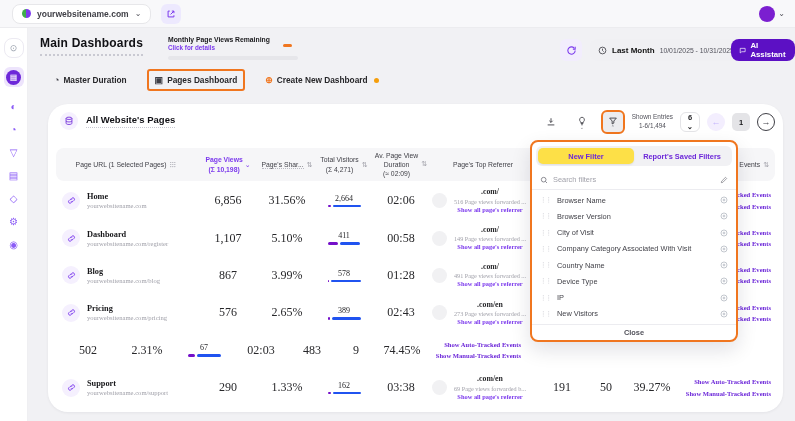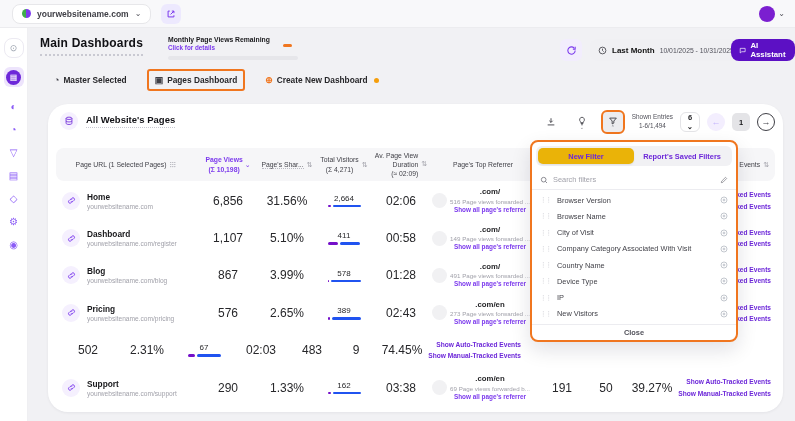--- a/index.html
+++ b/index.html
@@ -53,28 +53,28 @@
   .tool-btn .mini-chev { font-size:5px; line-height:3px; color:#71717a; }
   .tool-btn.funnel { background:#ececef; border:2px solid #f0761f; }
   .shown { text-align:center; color:#52525b; font-size:6.4px; line-height:1.35; }
   .pgsize { width:20px; height:20px; border:1px solid #e4e4e7; border-radius:6px; background:#fff; display:flex; flex-direction:column; align-items:center; justify-content:center; font-size:7.5px; font-weight:600; color:#27272a; cursor:pointer; }
   .pg-prev { width:18px; height:18px; border-radius:50%; background:#f3eefe; color:#c4b5fd; display:flex; align-items:center; justify-content:center; font-size:9px; cursor:pointer; }
   .pg-num { width:18px; height:18px; border-radius:5px; background:#e4e4e7; display:flex; align-items:center; justify-content:center; font-size:7.5px; font-weight:600; cursor:pointer; }
   .pg-next { width:18px; height:18px; border-radius:50%; border:1.3px solid #3f3f46; color:#3f3f46; display:flex; align-items:center; justify-content:center; font-size:9px; cursor:pointer; }
   
   .thead { position:absolute; left:8px; top:44px; width:719px; height:33px; background:#f6f6f8; border-radius:8px; display:flex; align-items:center; font-size:6.8px; color:#3f3f46; }
   .col { display:flex; align-items:center; justify-content:center; text-align:center; }
-  .c-url{width:140px;} .c-views{width:64px;} .c-share{width:54px;} .c-vis{width:60px;} .c-dur{width:54px;text-align:right;} .c-ref{width:110px;} .c7{width:48px;} .c8{width:40px;} .c9{width:52px;} .c-ev{width:97px; justify-content:flex-end; padding-right:6px;}
+  .c-url{width:140px;} .c-views{width:64px;} .c-share{width:54px;} .c-vis{width:60px;} .c-dur{width:54px;} .c-ref{width:110px;} .c7{width:48px;} .c8{width:40px;} .c9{width:52px;} .c-ev{width:97px; justify-content:flex-end; padding-right:6px;}
   .sort { font-size:7px; color:#a1a1aa; margin-left:3px; }
   .h-views { color:#7c3aed; font-weight:700; line-height:1.3; }
   .dotted-trunc { border-bottom:1px dotted #b9b9c2; }
   .hl-chev { color:#7c3aed; font-size:7px; margin-left:2px; }
   .h-2line { line-height:1.35; }
   .rows { position:absolute; left:8px; top:78px; width:719px; }
-  .trow { display:flex; align-items:center; height:37.4px; font-size:8px; color:#27272a; }
+  .trow { display:flex; align-items:center; height:37.4px; font-size:8px; color:#27272a;font-family:Liberation Serif, serif; }
   .cell-url { width:140px; display:flex; align-items:center; gap:7px; padding-left:6px; }
   .link-badge { width:18px; height:18px; border-radius:50%; background:#f5f0fe; color:#7c3aed; display:flex; align-items:center; justify-content:center; flex:none; }
   .p-name { font-size:8.3px; font-weight:700; color:#18181b; }
   .p-url { font-size:6.6px; color:#a1a1aa; margin-top:1px; }
   .vis-wrap { display:flex; flex-direction:column; align-items:center; }
   .vis-num { font-size:8px; margin-bottom:2px; }
   .vis-bar { width:33px; height:2.6px; display:flex; gap:2px; }
   .vis-bar .sp { background:#7410c9; border-radius:2px; height:100%; }
   .vis-bar .sb { background:#2053f0; border-radius:2px; height:100%; flex:1; }
   .ref-cell { width:110px; position:relative; display:flex; align-items:center; justify-content:center; }
@@ -83,21 +83,21 @@
   .ref-dom { font-size:7.8px; font-weight:700; color:#27272a; }
   .ref-info { font-size:6.2px; color:#a1a1aa; }
   .ref-link { font-size:6.4px; font-weight:700; color:#7c3aed; cursor:pointer; }
   .ev-cell { width:97px; text-align:right; padding-right:4px; line-height:1.7; }
   .ev-link { font-size:6.6px; font-weight:700; color:#6d28d9; cursor:pointer; display:block; }
   .numcell { font-size:12px; }
   
   .fpanel { position:absolute; left:530px; top:140px; width:208px; height:202px; background:#fff; border:2px solid #f0761f; border-radius:8px; box-shadow:0 8px 20px rgba(20,20,40,.12); z-index:30; display:flex; flex-direction:column; }
   .ftabs { margin:4px; background:#f1f1f4; border-radius:6px; height:20px; display:flex; align-items:center; padding:2px; }
   .ftab { flex:1; height:16px; display:flex; align-items:center; justify-content:center; font-size:7.4px; font-weight:700; color:#6d28d9; border-radius:5px; cursor:pointer; }
-  .ftab.active { background:#eab308; box-shadow:0 1px 2px rgba(0,0,0,.08); }
+  .ftab.active { background:#fde047; box-shadow:0 1px 2px rgba(0,0,0,.08); }
   .fsearch { display:flex; align-items:center; gap:5px; height:20px; padding:0 8px; border-bottom:1px solid #ececf0; }
   .fsearch input { flex:1; border:none; outline:none; font-size:7.4px; color:#3f3f46; font-family:"Liberation Sans",sans-serif; background:transparent; }
   .fsearch input::placeholder { color:#a1a1aa; }
   .flist { flex:1; display:flex; flex-direction:column; padding:2px 0; }
   .fitem { flex:1; display:flex; align-items:center; gap:6px; padding:0 8px; cursor:pointer; }
   .fhandle { font-size:6.5px; color:#c4c4cc; letter-spacing:-1px; cursor:grab; }
   .flabel { font-size:7.4px; color:#3f3f46; }
   .fplus { margin-left:auto; color:#9ca3af; cursor:pointer; display:flex; }
   .fclose { height:16px; border-top:1px solid #ececf0; display:flex; align-items:center; justify-content:center; font-size:7.4px; font-weight:600; color:#52525b; cursor:pointer; }
   svg { display:block; }
@@ -181,21 +181,21 @@
   <div class="ai-btn">
     <svg width="9" height="9" viewBox="0 0 24 24" fill="none" stroke="#fff" stroke-width="2.2">
         <path d="M4 5h16v11H9l-5 4z"></path>
       </svg>
     <span>AI Assistant</span>
   </div>
 
   <div class="tabs">
     <div class="tab">
       <span class="t-ico">◔</span>
-      <span>Master Selected</span>
+      <span>Master Duration</span>
     </div>
     <div class="tab hl">
       <span class="t-ico">▣</span>
       <span>Pages Dashboard</span>
     </div>
     <div class="tab">
       <span class="plus">⊕</span>
       <span>Create New Dashboard</span>
       <span class="orange-dot"></span>
     </div>
@@ -540,40 +540,40 @@
           <path d="M21 21l-5-5"></path>
         </svg>
       <input class="search-input" placeholder="Search filters" style="">
       <svg width="8" height="8" viewBox="0 0 24 24" fill="none" stroke="#71717a" stroke-width="2">
           <path d="M4 20l4.5-1L20 7.5 16.5 4 5 15.5z"></path>
         </svg>
     </div>
     <div class="flist">
       <div class="fitem">
           <span class="fhandle">⋮⋮</span>
+          <span class="flabel">Browser Name</span>
+          <span class="fplus">
+            <svg width="8" height="8" viewBox="0 0 24 24" fill="none" stroke="currentColor" stroke-width="1.8">
+              <circle cx="12" cy="12" r="9"></circle>
+              <path d="M12 8v8M8 12h8"></path>
+            </svg>
+          </span>
+        </div>
+      <div class="fitem">
+          <span class="fhandle">⋮⋮</span>
           <span class="flabel">Browser Version</span>
           <span class="fplus">
             <svg width="8" height="8" viewBox="0 0 24 24" fill="none" stroke="currentColor" stroke-width="1.8">
               <circle cx="12" cy="12" r="9"></circle>
               <path d="M12 8v8M8 12h8"></path>
             </svg>
           </span>
         </div>
       <div class="fitem">
           <span class="fhandle">⋮⋮</span>
-          <span class="flabel">Browser Name</span>
-          <span class="fplus">
-            <svg width="8" height="8" viewBox="0 0 24 24" fill="none" stroke="currentColor" stroke-width="1.8">
-              <circle cx="12" cy="12" r="9"></circle>
-              <path d="M12 8v8M8 12h8"></path>
-            </svg>
-          </span>
-        </div>
-      <div class="fitem">
-          <span class="fhandle">⋮⋮</span>
           <span class="flabel">City of Visit</span>
           <span class="fplus">
             <svg width="8" height="8" viewBox="0 0 24 24" fill="none" stroke="currentColor" stroke-width="1.8">
               <circle cx="12" cy="12" r="9"></circle>
               <path d="M12 8v8M8 12h8"></path>
             </svg>
           </span>
         </div>
       <div class="fitem">
           <span class="fhandle">⋮⋮</span>

